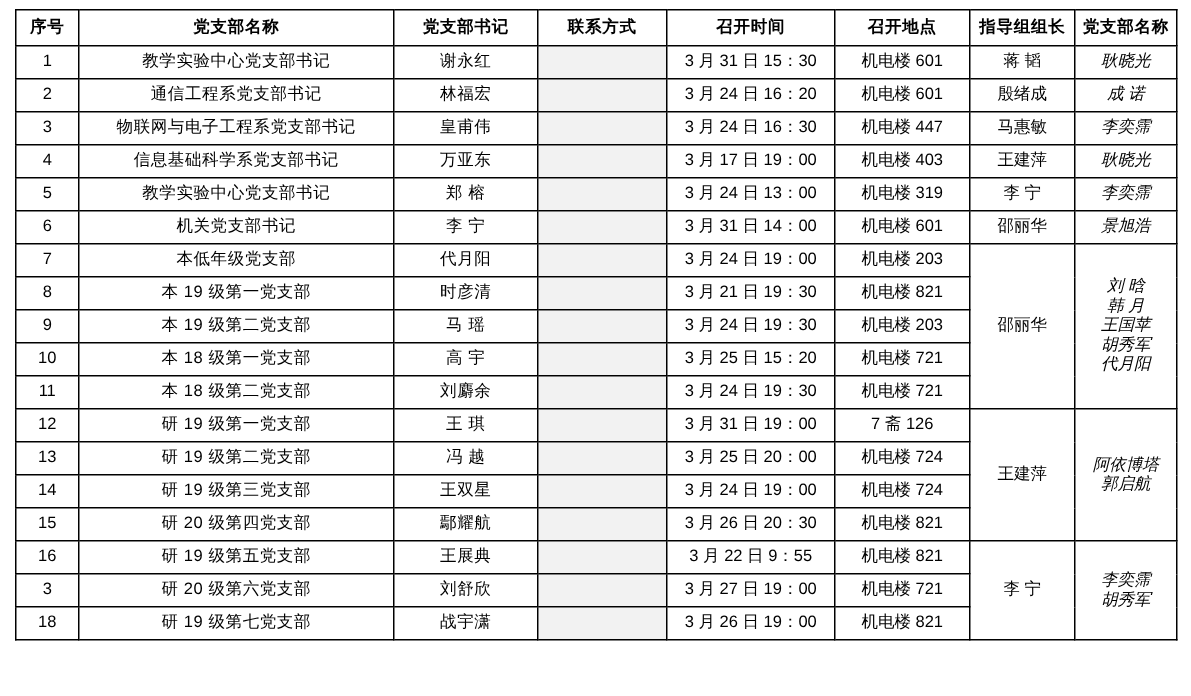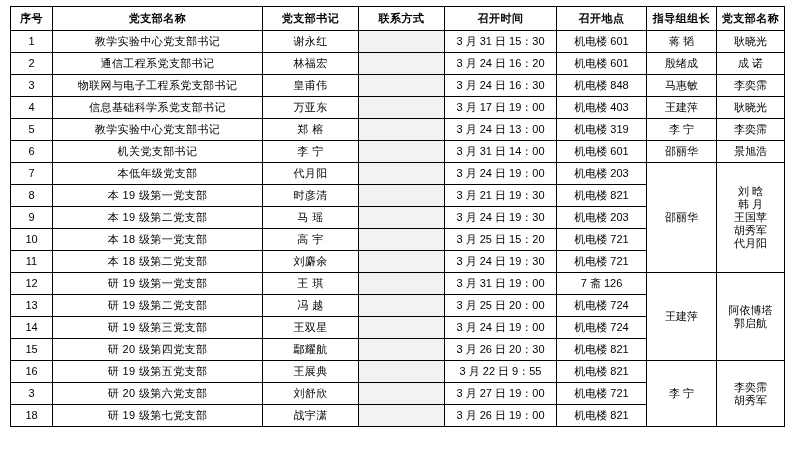--- a/index.html
+++ b/index.html
@@ -56,21 +56,21 @@
   td.name-cell, td.sec-cell {
     letter-spacing: 0.4px;
   }
   td.contact-cell {
     background: #f2f2f2;
   }
   td.multiline {
     line-height: 15px;
     white-space: normal;
   }
-  .ml-line { display: block; }
+  .ml-line { display: block; font-style: italic; }
   col.c-no      { width: 42px; }
   col.c-branch  { width: 210px; }
   col.c-sec     { width: 96px; }
   col.c-contact { width: 86px; }
   col.c-time    { width: 112px; }
   col.c-place   { width: 90px; }
   col.c-leader  { width: 70px; }
   col.c-member  { width: 68px; }
 </style>
 </head>
@@ -126,21 +126,21 @@
           <td>
             <span class="ml-line">成 诺</span>
           </td>
         </tr>
         <tr>
           <td>3</td>
           <td class="name-cell">物联网与电子工程系党支部书记</td>
           <td class="sec-cell">皇甫伟</td>
           <td class="contact-cell"></td>
           <td>3 月 24 日 16：30</td>
-          <td>机电楼 848</td>
+          <td>机电楼 447</td>
           <td>马惠敏</td>
           <td>
             <span class="ml-line">李奕霈</span>
           </td>
         </tr>
         <tr>
           <td>4</td>
           <td class="name-cell">信息基础科学系党支部书记</td>
           <td class="sec-cell">万亚东</td>
           <td class="contact-cell"></td>

